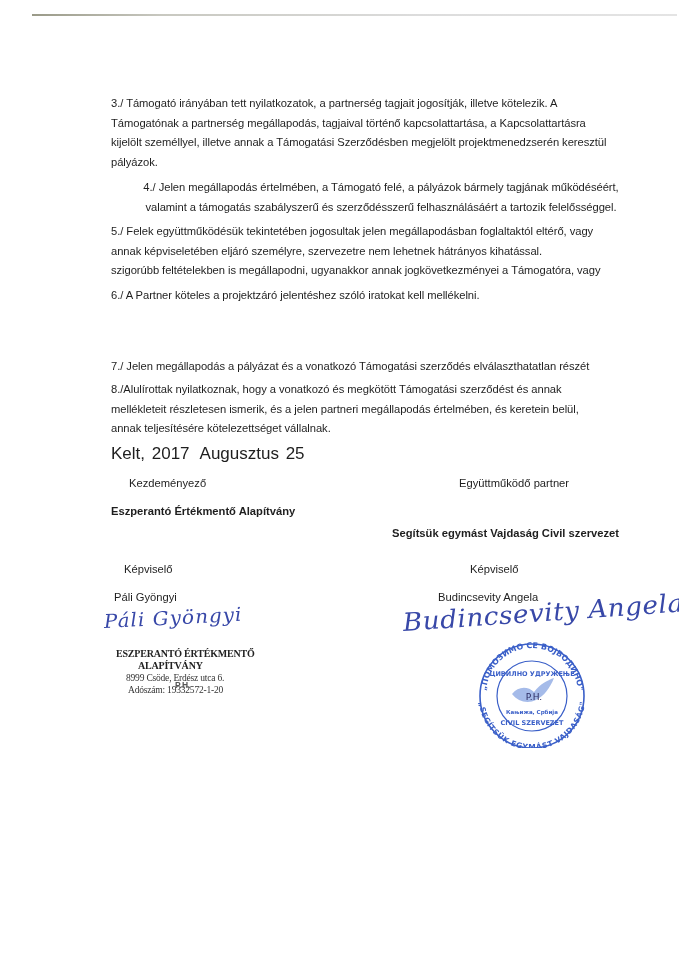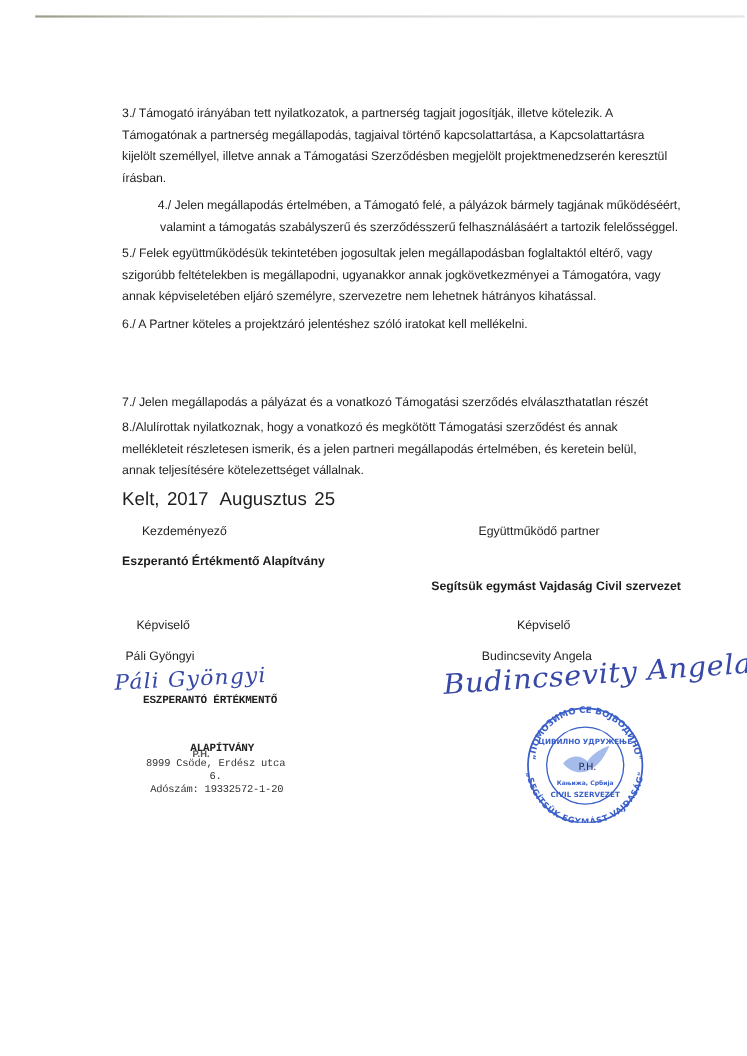--- a/index.html
+++ b/index.html
@@ -15,49 +15,49 @@
   .p5 { top: 222px; }
   .p6 { top: 286px; }
   .p7 { top: 317px; margin-top: 40px; }
   .p8 { top: 380px; }
   .kelt { position: absolute; left: 111px; top: 444px; font-size: 17px; word-spacing: 2px; }
   .kelt .gap { display: inline-block; width: 10px; }
   .lbl { position: absolute; font-size: 11.2px; }
   .bold { font-weight: bold; }
   .sig { position: absolute; font-family: "DejaVu Serif", serif; font-style: italic; color: #3848a8;
          transform-origin: left center; }
-  .stamp-rect { position: absolute; left: 116px; top: 632px; width: 150px; font-size: 9.5px; line-height: 12px;
-                font-family: Liberation Mono, monospace; color: #333; letter-spacing: -0.2px; text-align: center; }
+  .stamp-rect { position: absolute; left: 116px; top: 648px; width: 150px; font-size: 9.5px; line-height: 12px;
+                font-family: Liberation Serif, serif; color: #333; letter-spacing: -0.2px; }
   .stamp-rect .hdr { font-weight: bold; font-size: 10px; color: #222; }
   .stamp-rect .line { padding-left: 10px; }
   .stamp-rect .line2 { padding-left: 12px; }
   .ph-left { position: absolute; left: 175px; top: 680px; font-size: 8.5px; font-weight: bold; color: #555; }
   svg.seal { position: absolute; left: 468px; top: 638px; }
 </style>
 </head>
 <body>
 
 <div class="topline"></div>
 
 <div class="para p3">
   <div>3./  Támogató irányában tett nyilatkozatok, a partnerség tagjait jogosítják, illetve kötelezik. A</div>
   <div>Támogatónak a partnerség megállapodás, tagjaival történő kapcsolattartása, a Kapcsolattartásra</div>
   <div>kijelölt személlyel, illetve annak a Támogatási Szerződésben megjelölt projektmenedzserén keresztül</div>
-  <div>írásban.</div>
+  <div>pályázok.</div>
 </div>
 
 <div class="para p4">
   <div>4./  Jelen megállapodás értelmében, a Támogató felé, a pályázok bármely tagjának működéséért,</div>
   <div>valamint a támogatás szabályszerű és szerződésszerű felhasználásáért a tartozik felelősséggel.</div>
 </div>
 
 <div class="para p5">
   <div>5./  Felek együttműködésük tekintetében jogosultak jelen megállapodásban foglaltaktól eltérő, vagy</div>
+  <div>annak képviseletében eljáró személyre, szervezetre nem lehetnek hátrányos kihatással.</div>
   <div>szigorúbb feltételekben is megállapodni, ugyanakkor annak jogkövetkezményei a Támogatóra, vagy</div>
-  <div>annak képviseletében eljáró személyre, szervezetre nem lehetnek hátrányos kihatással.</div>
 </div>
 
 <div class="para p6">
   <div>6./  A Partner köteles a projektzáró jelentéshez szóló iratokat kell mellékelni.</div>
 </div>
 
 <div class="para p7">
   <div>7./ Jelen megállapodás a pályázat és a vonatkozó Támogatási szerződés elválaszthatatlan részét</div>
 </div>
 
@@ -72,27 +72,27 @@
 </div>
 
 <div class="lbl" style="left:111px; top:477px;padding-left:18px;">Kezdeményező</div>
 <div class="lbl bold" style="left:111px; top:505px;">Eszperantó Értékmentő Alapítvány</div>
 <div class="lbl" style="left:124px; top:563px;">Képviselő</div>
 <div class="lbl" style="left:114px; top:591px;">Páli Gyöngyi</div>
 <div class="sig" style="left:104px; top:610px; font-size:19px; letter-spacing:1px; transform: rotate(-3deg) scaleX(1.05);">Páli Gyöngyi</div>
 
 <div class="stamp-rect">
   <div class="hdr">ESZPERANTÓ ÉRTÉKMENTŐ</div>
-  <div class="hdr" style="padding-left:22px;margin-top:32px;">ALAPÍTVÁNY</div>
+  <div class="hdr" style="padding-left:22px;">ALAPÍTVÁNY</div>
   <div class="line">8999 Csöde, Erdész utca 6.</div>
   <div class="line2">Adószám: 19332572-1-20</div>
 </div>
 <div class="ph-left">P.H.</div>
 
-<div class="lbl" style="left:435px; top:477px;">Együttműködő partner</div>
+<div class="lbl" style="left:459px; top:477px;">Együttműködő partner</div>
 <div class="lbl bold" style="left:392px; top:505px;margin-top:22px;">Segítsük egymást Vajdaság Civil szervezet</div>
 <div class="lbl" style="left:470px; top:563px;">Képviselő</div>
 <div class="lbl" style="left:438px; top:591px;">Budincsevity Angela</div>
 
 <svg class="seal" width="128" height="110" viewBox="0 0 128 110">
   <defs>
     <path id="sealTop" d="M 18 56 A 46 46 0 0 1 110 56"></path>
     <path id="sealBot" d="M 16 58 A 48 48 0 0 0 112 58"></path>
   </defs>
   <circle cx="64" cy="58" r="52" fill="none" stroke="#3a5fc8" stroke-width="1.6"></circle>

